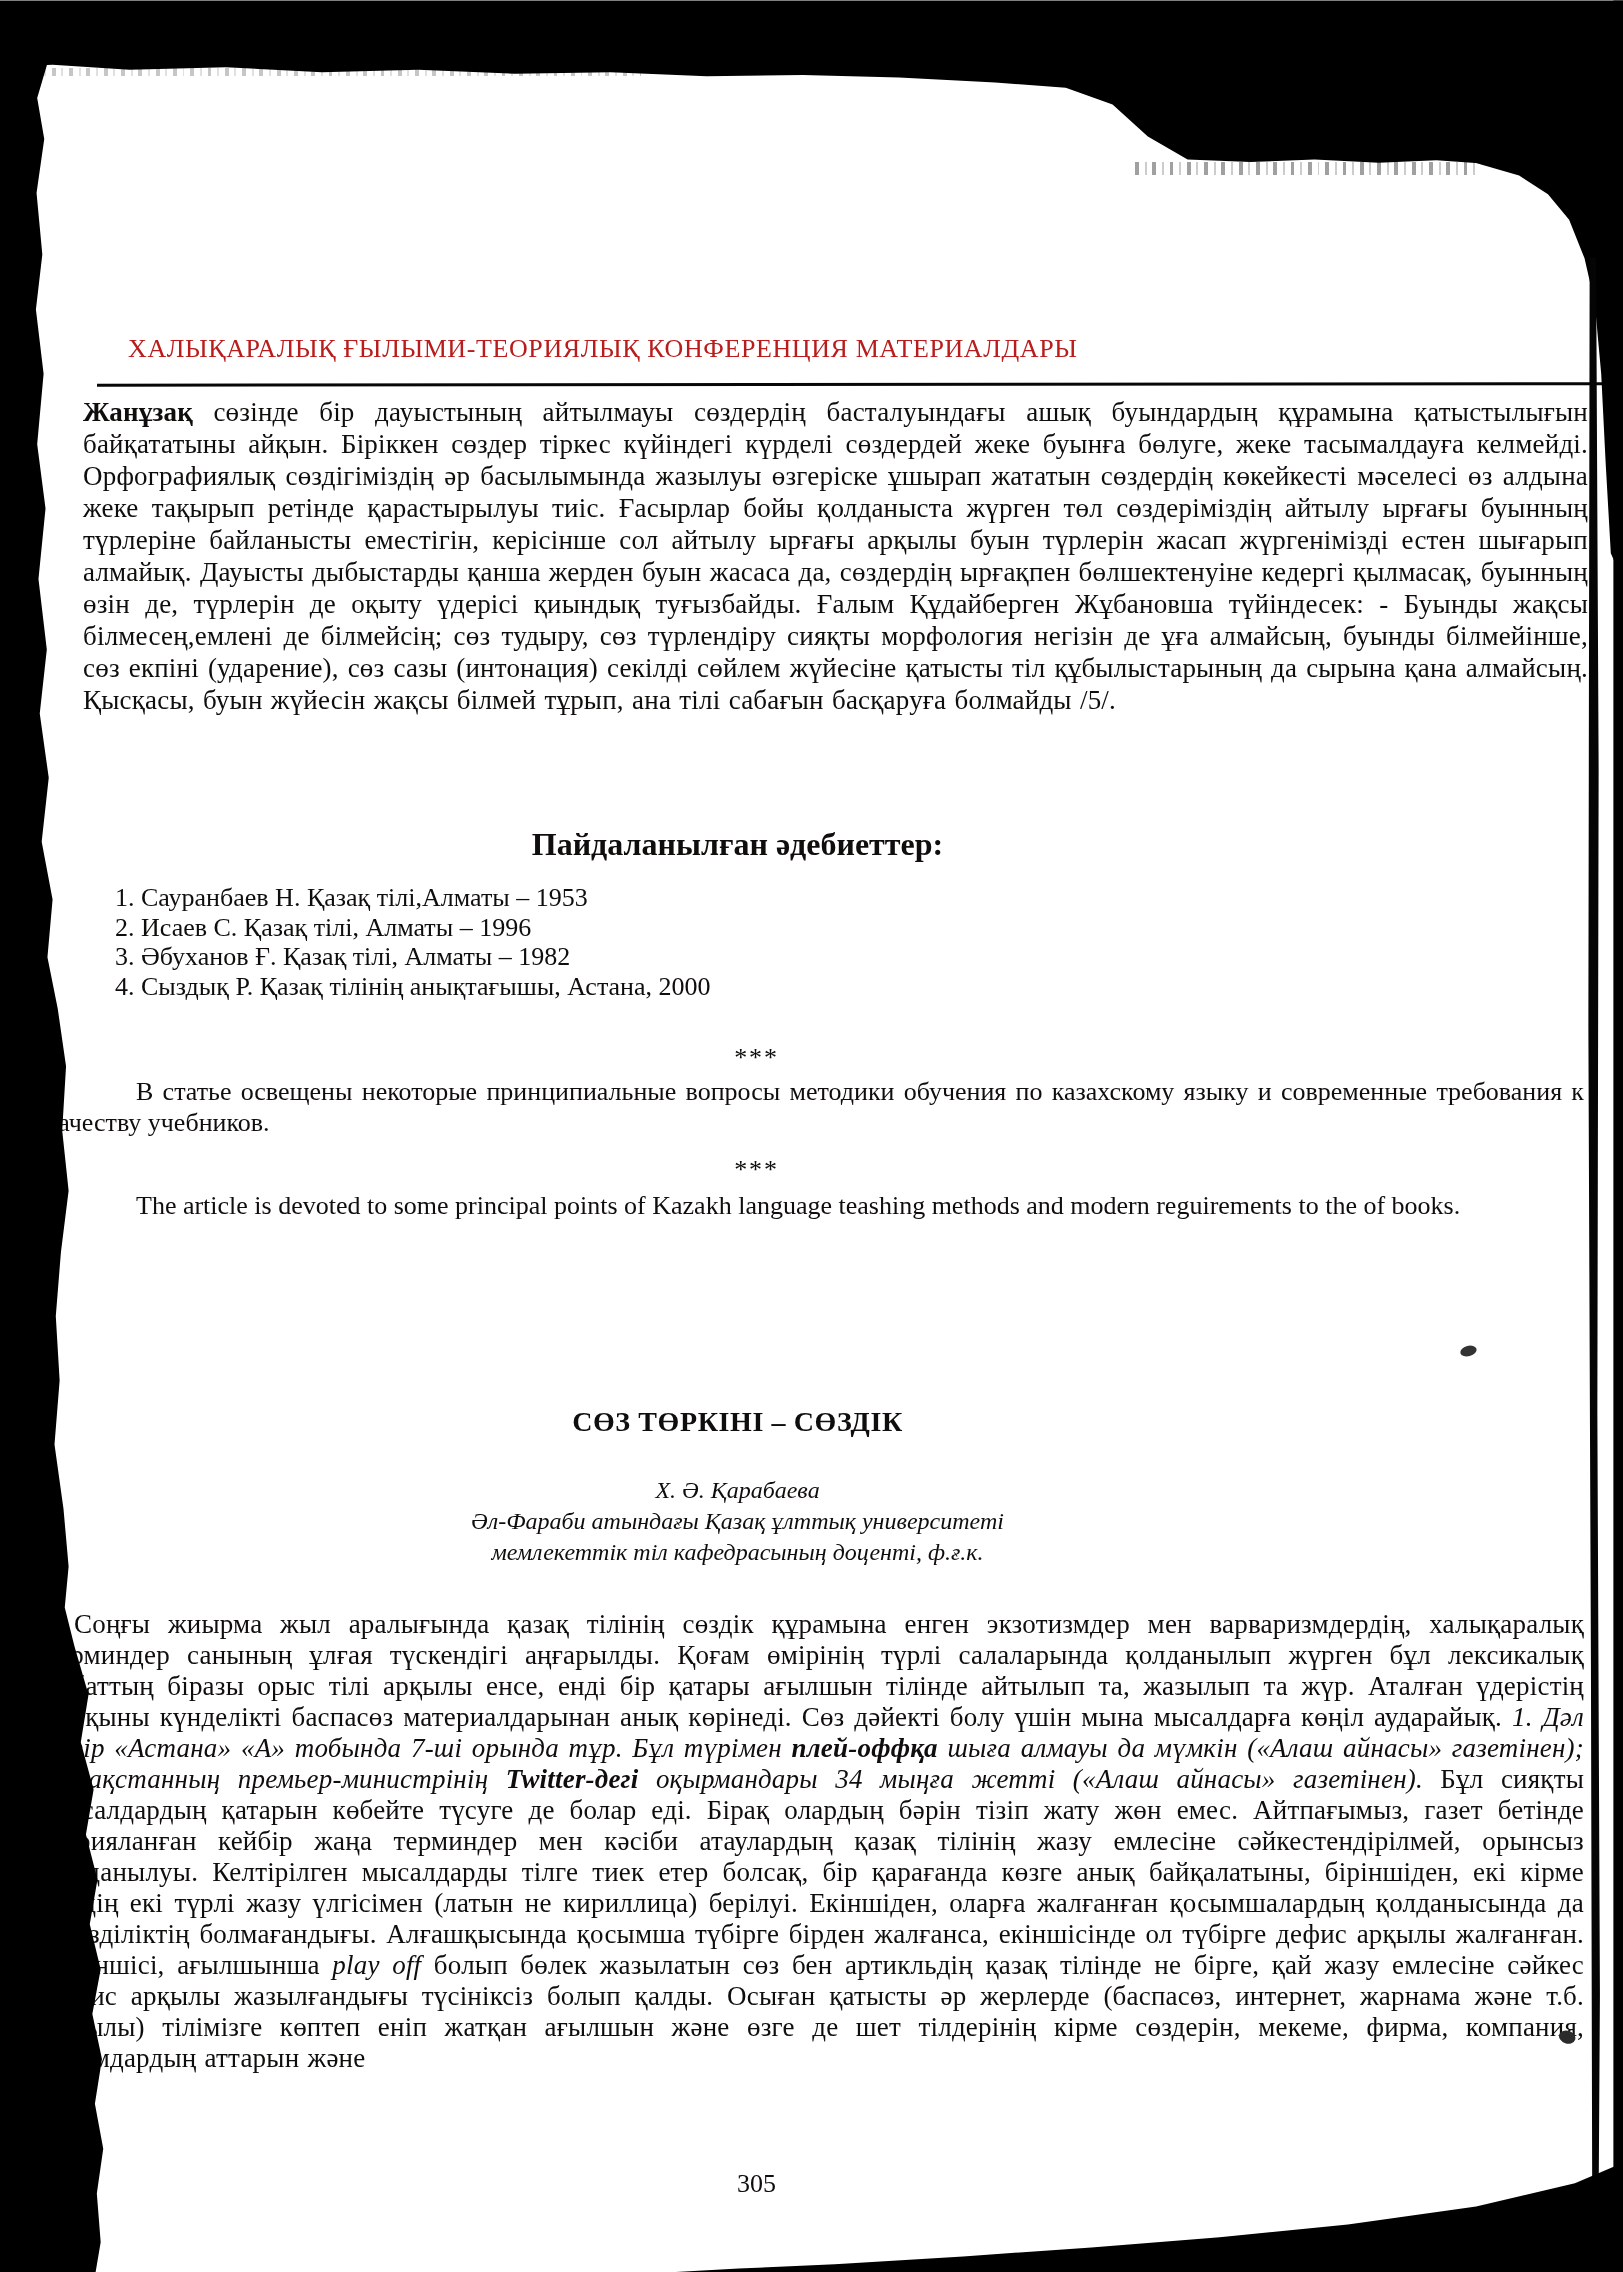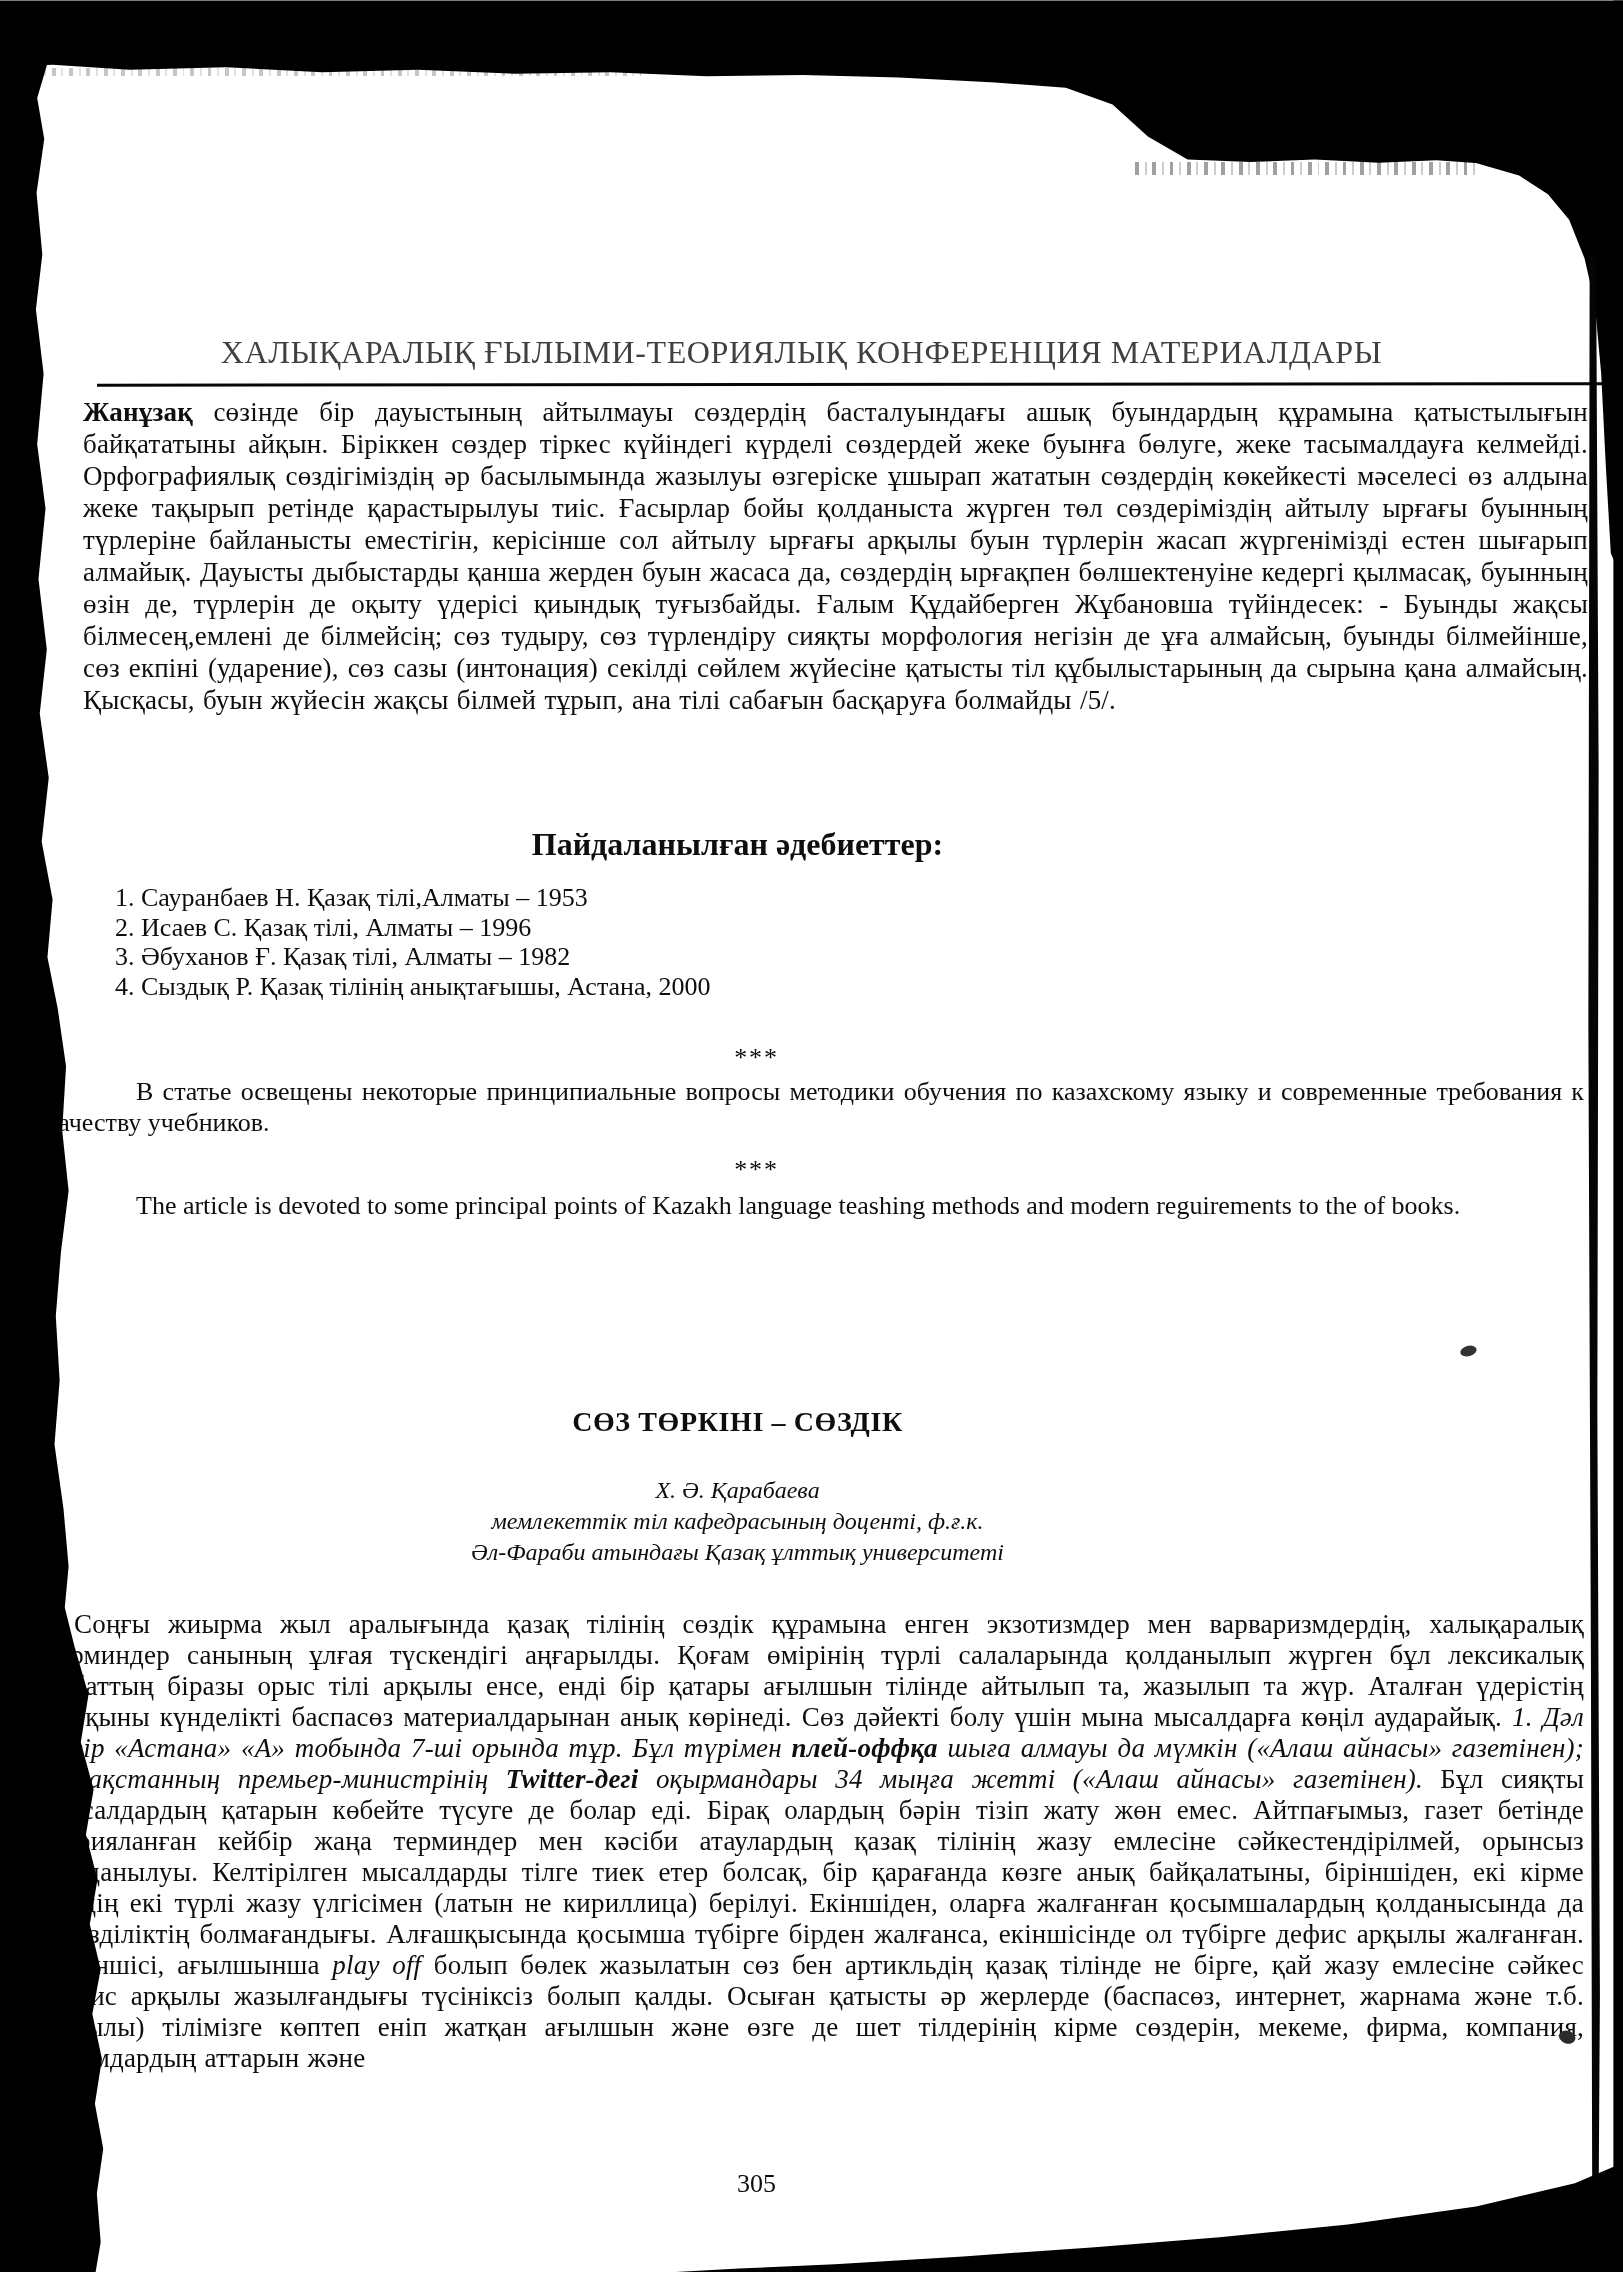--- a/index.html
+++ b/index.html
@@ -6,22 +6,22 @@
   .page{
     position:relative;
     width:1623px;height:2273px;
     background:#ffffff;
     overflow:hidden;
     font-family:"Liberation Serif", serif;
     color:#0f0e0c;
   }
   .header-text{
     position:absolute;top:334px;left:128px;width:1347px;
-    text-align:center;font-size:32px;letter-spacing:0.6px;
-    color:#404040;
+    text-align:left;font-size:26px;letter-spacing:0.6px;
+    color:#b91c1c;
   }
   .rule{
     position:absolute;top:383px;left:97px;width:1505px;height:3.2px;
     background:#070707;transform:rotate(-0.06deg);
   }
   p{margin:0;}
   .para1{
     position:absolute;top:396px;left:83px;width:1505px;
     font-size:27px;line-height:32px;text-align:justify;
     letter-spacing:0.2px;word-spacing:1.3px;
@@ -100,22 +100,22 @@
   <div class="star star1">***</div>
   <p class="abstract ru">В статье освещены некоторые принципиальные вопросы  методики  обучения по казахскому языку и современные требования к качеству учебников.</p>
 
   <div class="star star2">***</div>
   <p class="abstract en">The article is devoted to some principal points of  Kazakh language teashing  methods and modern reguirements  to the of books.</p>
 
   <div class="title2">СӨЗ ТӨРКІНІ –  СӨЗДІК</div>
 
   <div class="byline">
     <div>Х. Ә. Қарабаева</div>
+    <div>Әл-Фараби атындағы Қазақ ұлттық университеті</div>
     <div>мемлекеттік тіл кафедрасының доценті, ф.ғ.к.</div>
-    <div>Әл-Фараби атындағы Қазақ ұлттық университеті</div>
   </div>
 
   <p class="para2"><span class="seg-normal">Соңғы жиырма жыл аралығында қазақ тілінің сөздік құрамына енген экзотизмдер мен варваризмдердің, халықаралық терминдер  санының ұлғая түскендігі аңғарылды.  Қоғам өмірінің түрлі салаларында қолданылып жүрген бұл лексикалық қабаттың біразы орыс тілі арқылы енсе, енді бір қатары ағылшын тілінде айтылып та, жазылып та жүр. Аталған үдерістің қарқыны күнделікті баспасөз материалдарынан анық көрінеді. Сөз дәйекті болу үшін мына мысалдарға көңіл аударайық. </span><span class="seg-italic">1. Дәл қазір «Астана» «А» тобында 7-ші орында тұр. Бұл түрімен </span><span class="seg-bolditalic">плей-оффқа</span><span class="seg-italic"> шыға алмауы да мүмкін («Алаш айнасы» газетінен); Қазақстанның премьер-министрінің </span><span class="seg-bolditalic">Twitter-дегі</span><span class="seg-italic"> оқырмандары 34 мыңға жетті («Алаш айнасы» газетінен).</span><span class="seg-normal"> Бұл сияқты мысалдардың қатарын көбейте түсуге де болар еді. Бірақ олардың бәрін тізіп жату жөн емес. Айтпағымыз, газет бетінде жарияланған кейбір жаңа терминдер мен кәсіби атаулардың қазақ тілінің жазу емлесіне сәйкестендірілмей, орынсыз қолданылуы. Келтірілген мысалдарды тілге тиек етер болсақ, бір қарағанда көзге анық байқалатыны, біріншіден, екі кірме сөздің екі түрлі жазу үлгісімен (латын не кириллица)  берілуі. Екіншіден, оларға жалғанған қосымшалардың қолданысында да бірізділіктің болмағандығы. Алғашқысында қосымша түбірге бірден жалғанса, екіншісінде ол түбірге дефис арқылы жалғанған. Үшіншісі, ағылшынша  </span><span class="seg-italic">play off</span><span class="seg-normal"> болып бөлек жазылатын сөз бен артикльдің қазақ тілінде не бірге, қай жазу емлесіне сәйкес дефис арқылы жазылғандығы түсініксіз болып қалды. Осыған қатысты әр жерлерде (баспасөз, интернет, жарнама және т.б. арқылы) тілімізге көптеп еніп жатқан ағылшын және өзге де шет тілдерінің кірме сөздерін, мекеме, фирма, компания, ұйымдардың аттарын және</span></p>
 
   <div class="pagenum">305</div>
 
   <svg class="scan-overlay" viewBox="0 0 2531 3543" xmlns="http://www.w3.org/2000/svg">
     <polygon fill="#000000" points="0,0 2531,0 2531,345 2468,332 2420,302 2372,270 2312,254 2240,249 2150,253 2050,248 1950,252 1852,248 1790,212 1735,162 1662,136 1552,128 1402,120 1252,116 1102,118 952,112 802,114 652,108 502,112 352,104 202,108 82,100 0,104"></polygon>
     <polygon fill="#000000" points="0,100 74,98 58,152 69,216 57,300 66,396 56,482 68,582 58,692 71,792 60,902 73,1012 62,1112 76,1212 65,1312 82,1402 74,1492 90,1572 103,1662 97,1762 107,1856 95,1952 87,2052 93,2152 85,2252 99,2352 107,2442 101,2506 116,2566 138,2642 126,2716 146,2790 134,2860 152,2930 140,3000 157,3070 144,3140 159,3210 148,3280 161,3350 151,3420 157,3496 149,3543 0,3543"></polygon>
     <polygon fill="#000000" points="2531,250 2531,905 2512,862 2504,722 2497,582 2487,472 2471,402 2447,342 2414,302 2369,273 2311,256 2291,250"></polygon>

